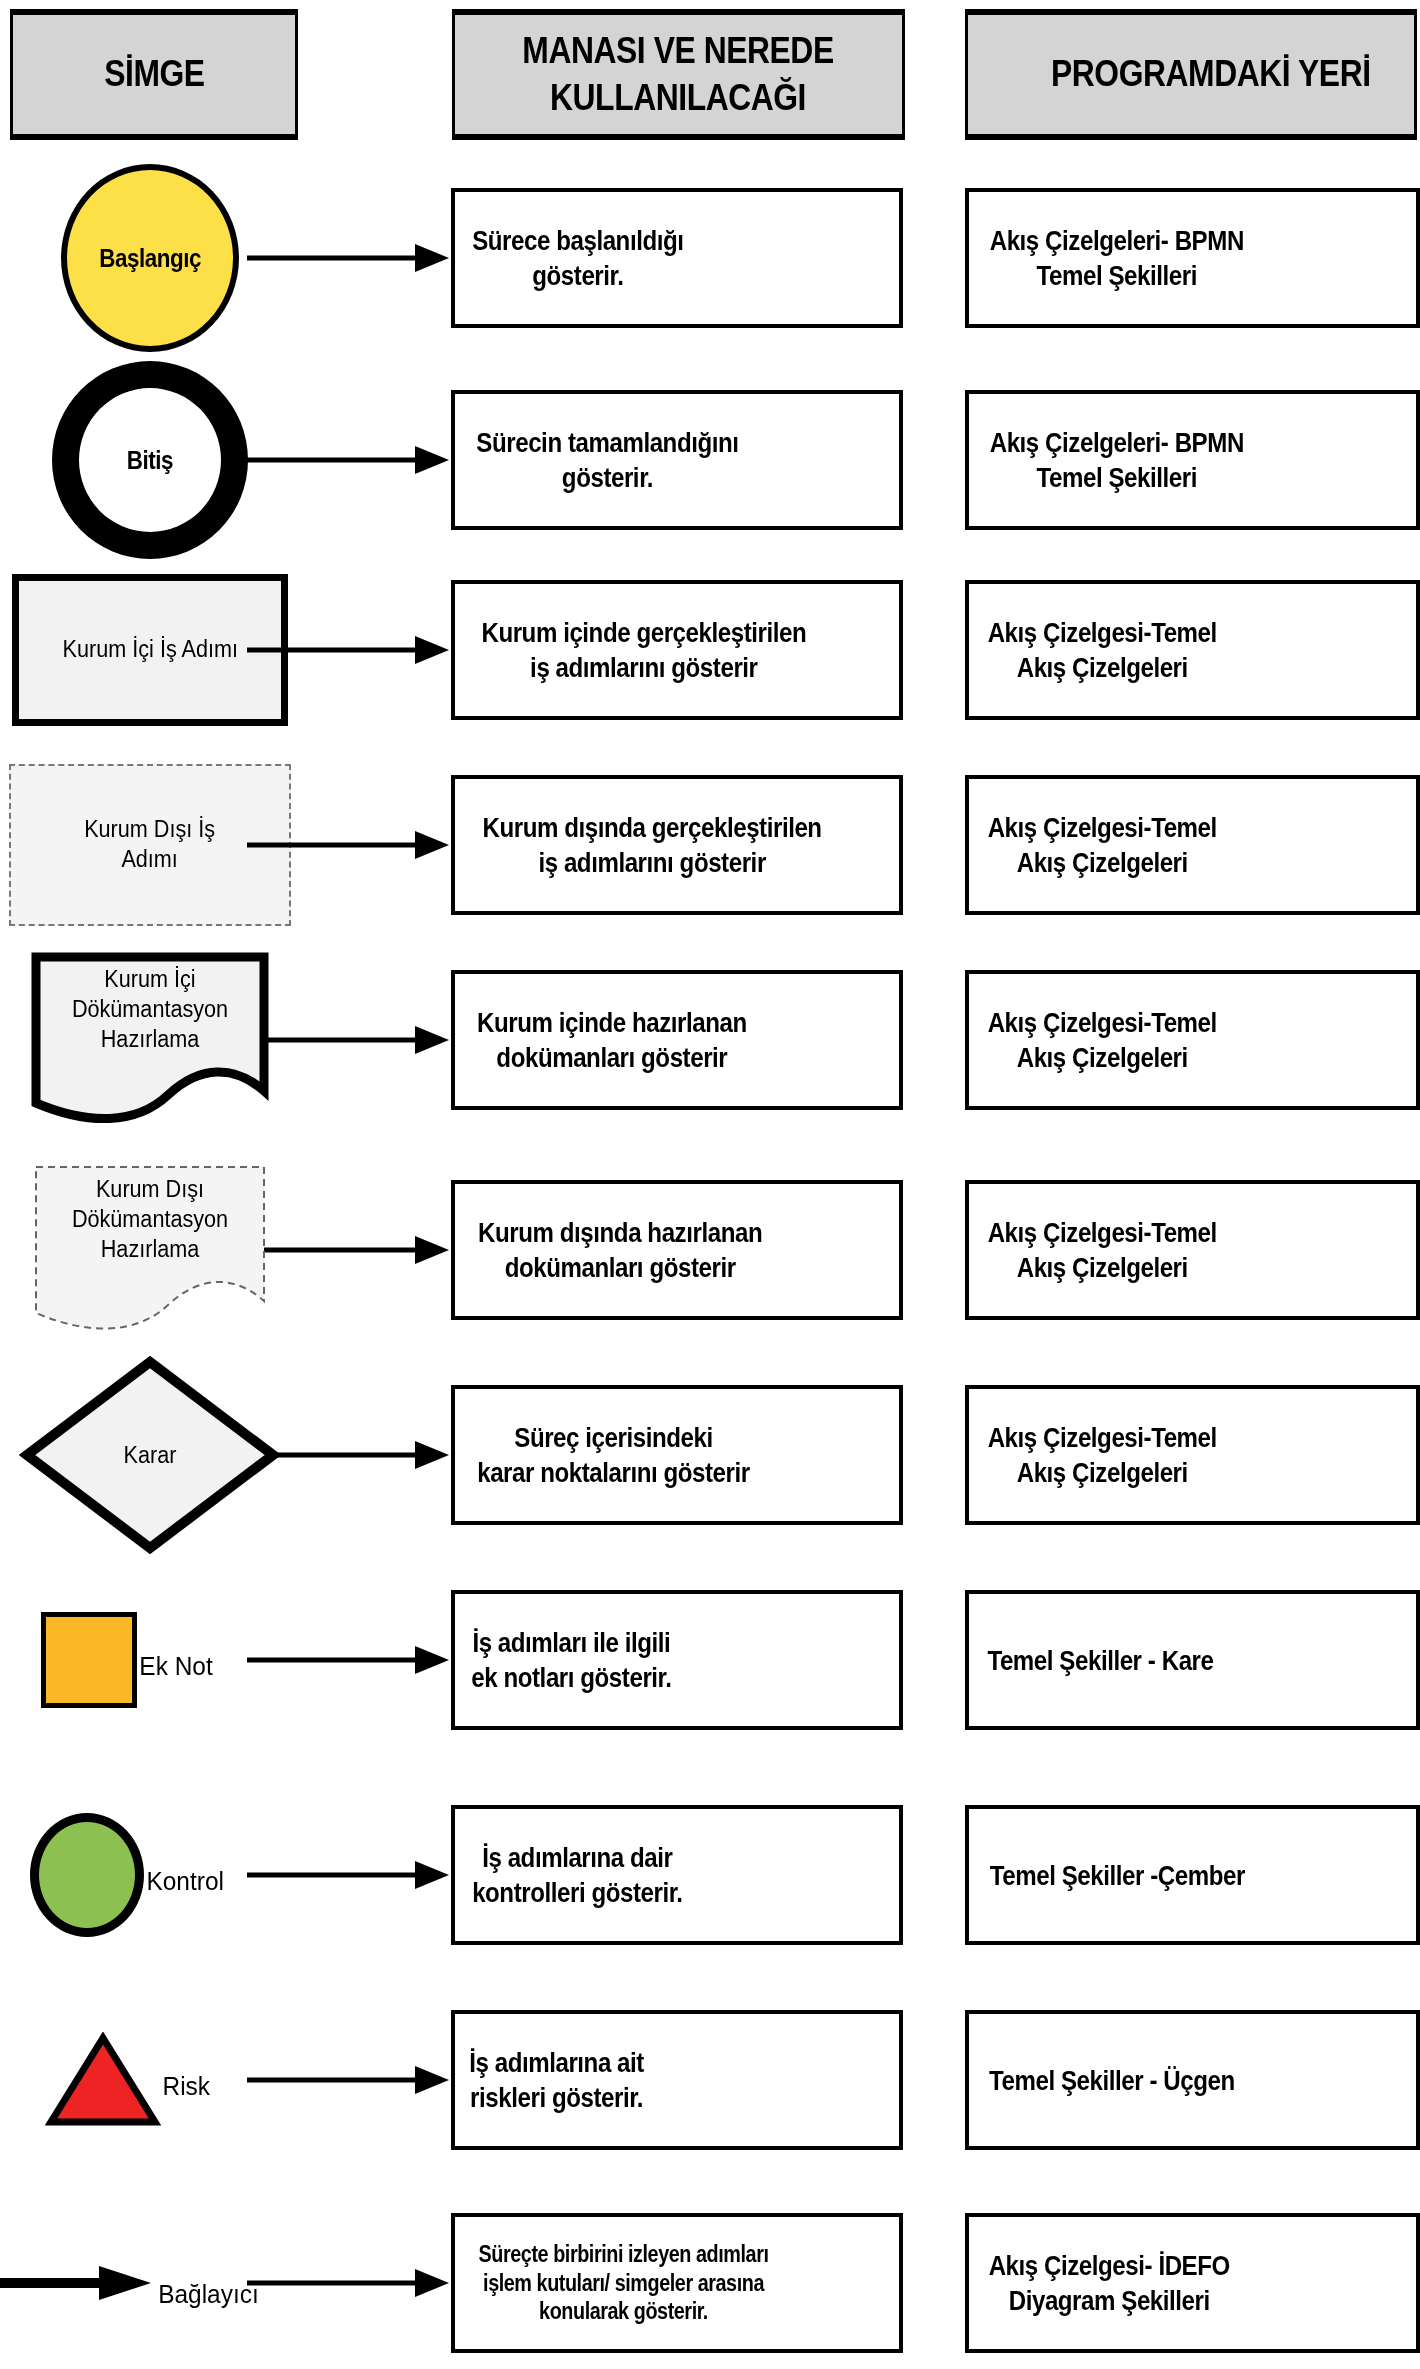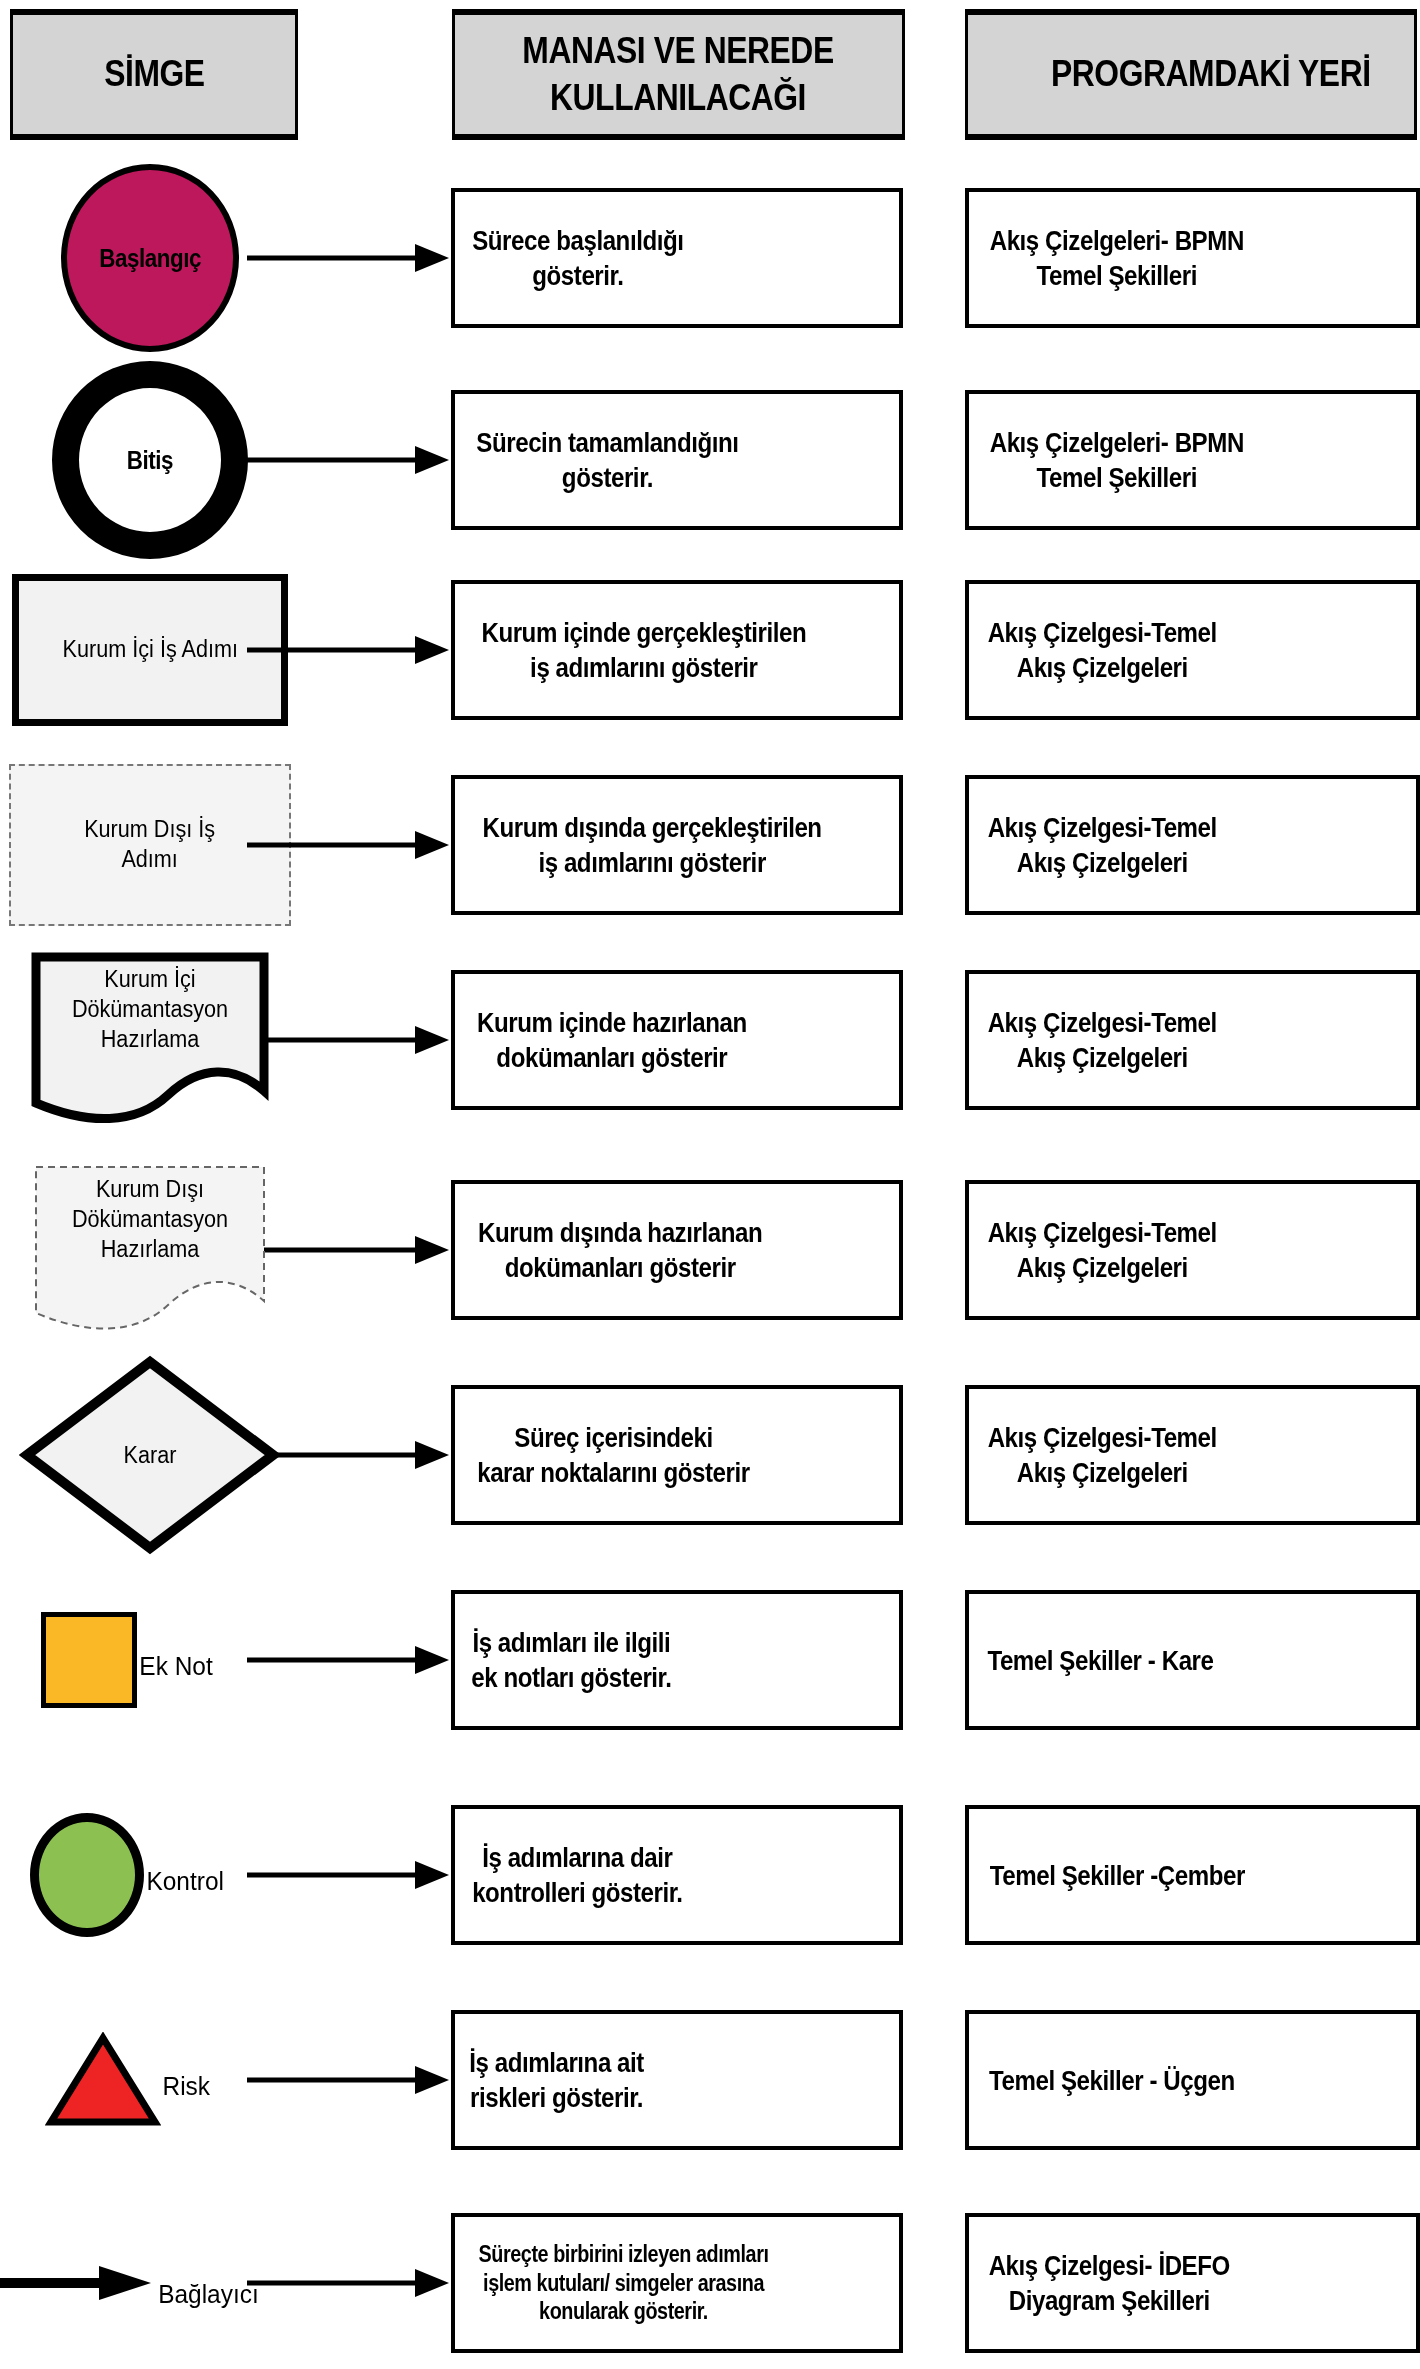--- a/index.html
+++ b/index.html
@@ -33,21 +33,21 @@
     border:4px solid #000;height:140px;box-sizing:border-box;background:#fff;
     display:flex;align-items:center;text-align:center;flex-shrink:0;
   }
   .mean-box{width:452px;}
   .gap{width:62px;flex-shrink:0;}
   .prog-box{width:455px;}
   .mean-box .cond,.prog-box .cond{font-size:28px;}
   .mean-box.small-text .cond{font-size:23px;}
   
   .ellipse-thin{
-    width:178px;height:188px;border:6px solid #000;border-radius:50%;background:#be185d;
+    width:178px;height:188px;border:6px solid #000;border-radius:50%;background:#fde047;
     display:flex;align-items:center;justify-content:center;text-align:center;box-sizing:border-box;
   }
   .ellipse-thick{
     width:196px;height:198px;border:27px solid #000;border-radius:50%;background:#fff;
     display:flex;align-items:center;justify-content:center;text-align:center;box-sizing:border-box;
   }
   .shape-label-bold{font-size:26px;}
   .proc-rect{
     width:276px;height:152px;border:7px solid #000;background:#F2F2F2;
     display:flex;align-items:center;justify-content:center;text-align:center;box-sizing:border-box;

